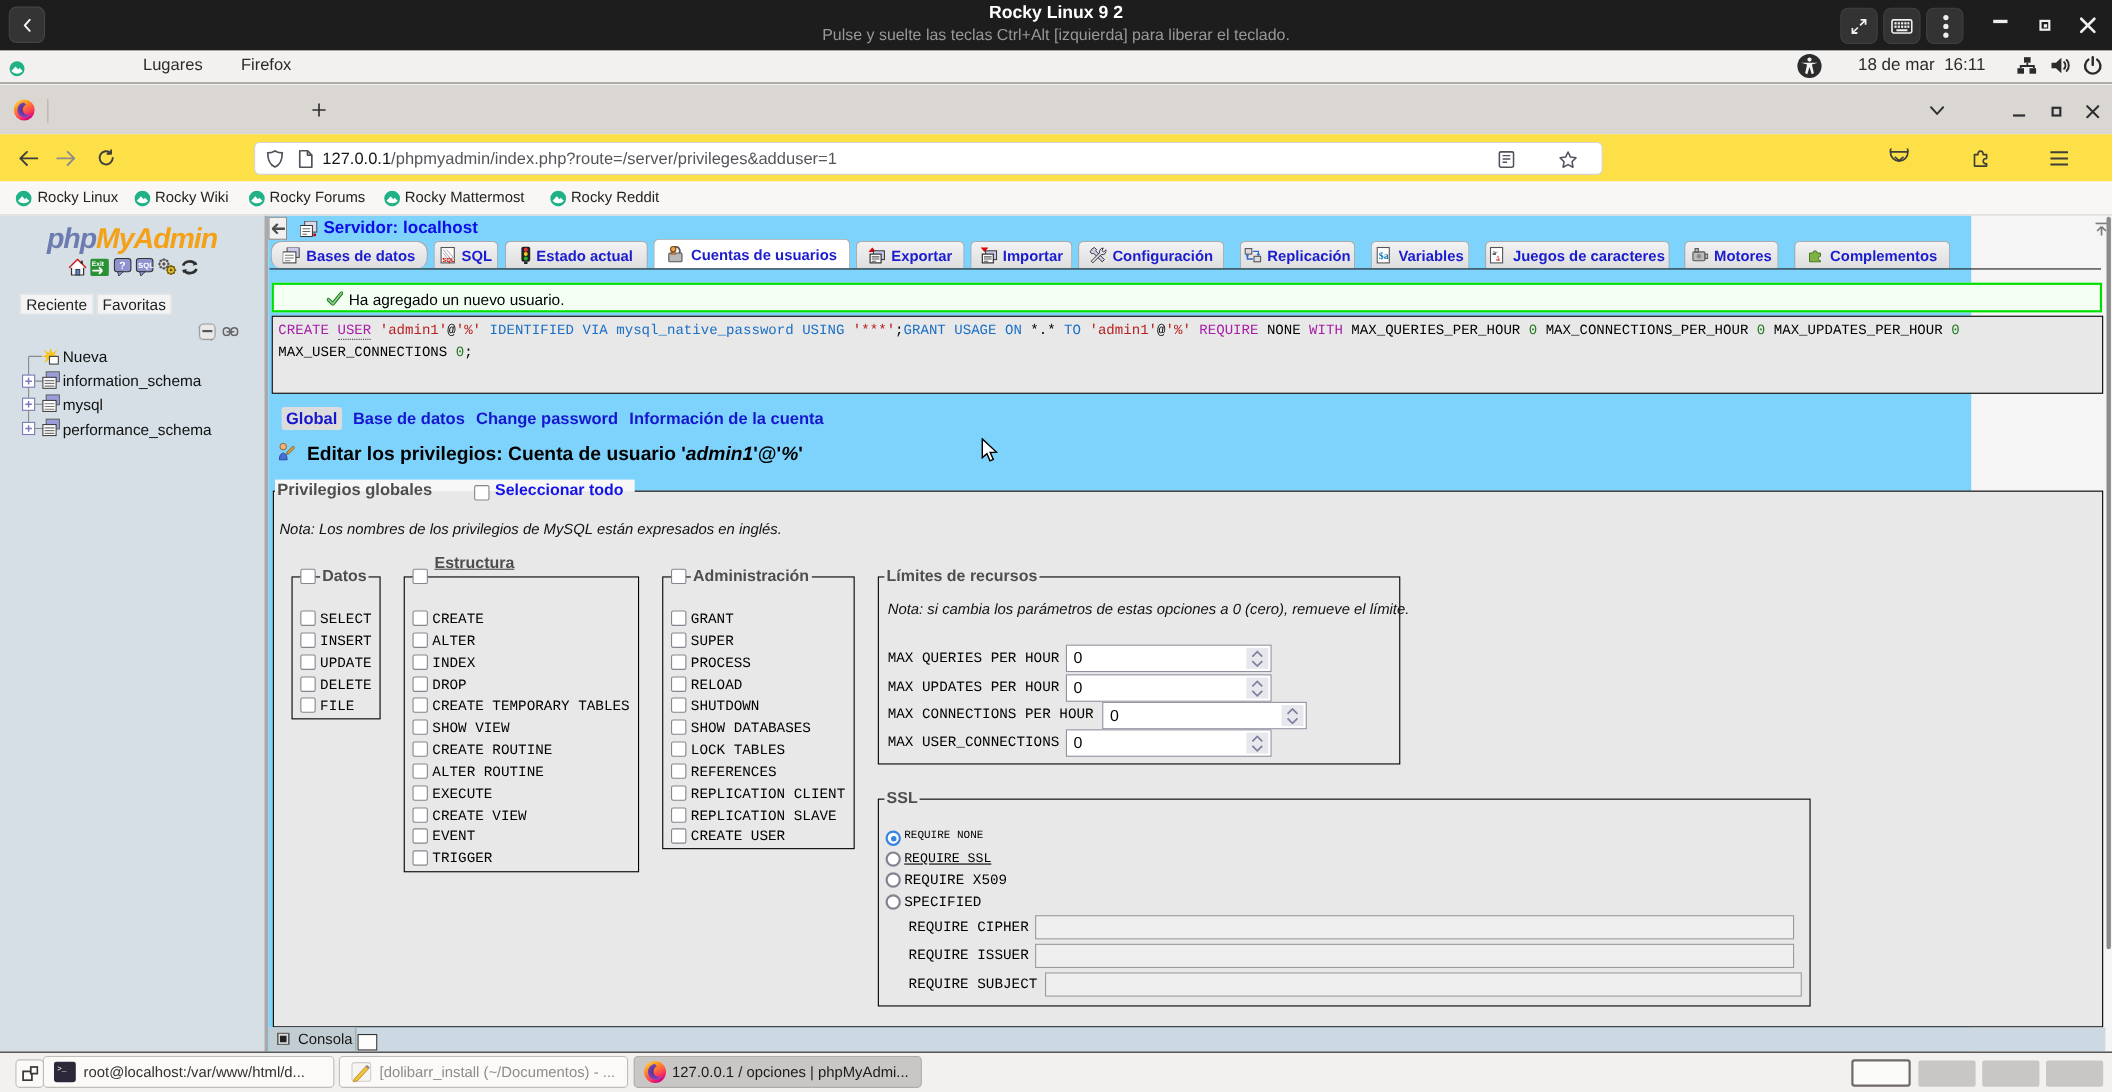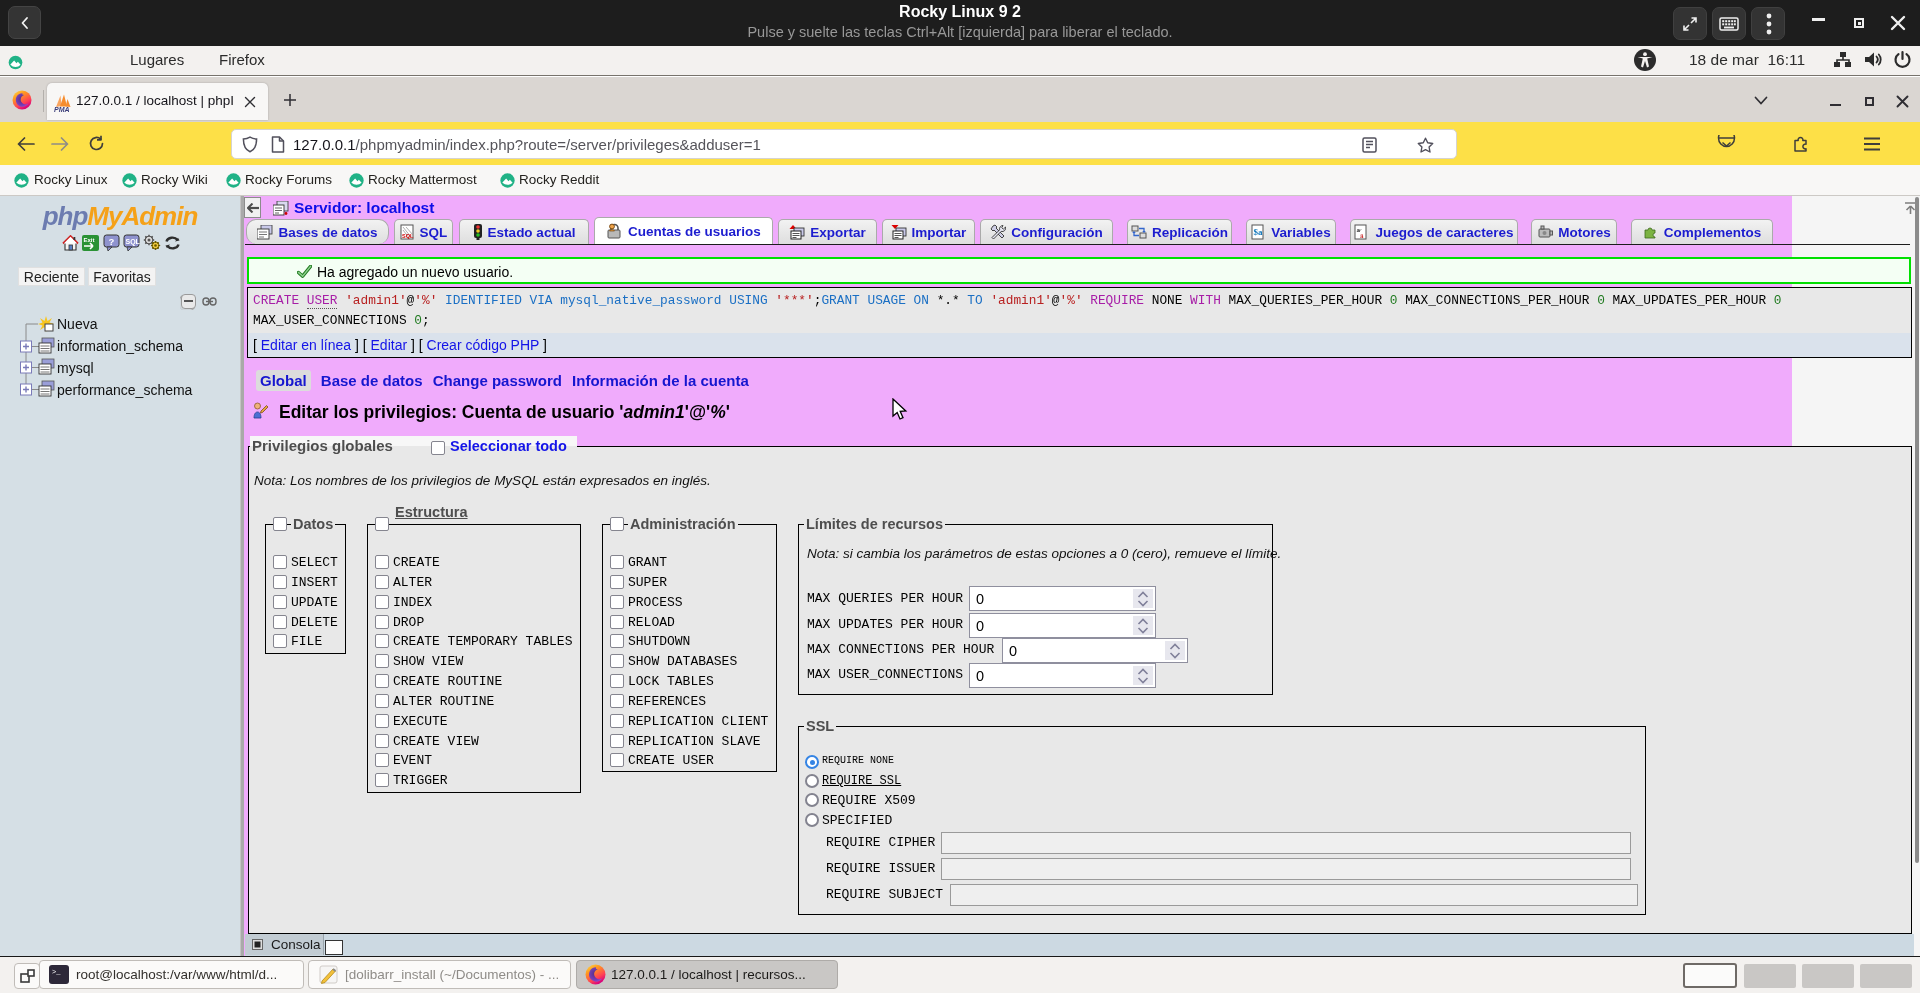--- a/index.html
+++ b/index.html
@@ -30,21 +30,21 @@
 #urlbar { position:absolute; left:231px; top:7px; width:1226px; height:30px; background:#fff; border:1px solid #d6d3cf; border-radius:5px; }
 
 
 #bmbar { position:absolute; left:0; top:165px; width:1920px; height:31px; background:#f8f7f6; border-bottom:1px solid #ccc9c5; font-size:13.5px; color:#24221f; }
 .bm { position:absolute; top:7px; }
 
 
 #content { position:absolute; left:0; top:196px; width:1920px; height:760px; background:#f5f5f5; overflow:hidden; }
 #sidebar { position:absolute; left:0; top:0; width:240px; height:760px; background:#d5dfe5; }
 #resizer { position:absolute; left:240px; top:0; width:4px; height:760px; background:#a9a9a9; border-left:1px solid #c4c4c4; }
-#main { position:absolute; left:244px; top:0; width:1548px; height:760px; font-size:13px; background:#f0abfc; }
+#main { position:absolute; left:244px; top:0; width:1548px; height:760px; font-size:13px; background:#7dd3fc; }
 .mono { font-family:"Liberation Mono", monospace; }
 .cb { position:absolute; width:14px; height:14px; background:#fff; border:1.5px solid #85858f; border-radius:2px; }
 
 
 .sqlk { color:#a71da7; }
 .sqls { color:#b82121; }
 .sqlb { color:#1a6fc4; }
 .sqln { color:#1f7a1f; }
 .lnk { color:#1414e8; text-decoration:none; }
 .tab { position:absolute; top:23px; height:25px; background:linear-gradient(#f2f2f2,#dedede); border:1px solid #aaa; border-bottom:none; border-radius:5px 5px 0 0; display:flex; align-items:center; justify-content:center; gap:5px; font-size:13.5px; font-weight:bold; color:#1c1ccf; white-space:nowrap; }
@@ -158,32 +158,20 @@
           <radialGradient id="ffp" cx=".45" cy=".45" r=".6">
             <stop offset="0%" stop-color="#48268c"></stop>
             <stop offset="70%" stop-color="#6a3bbf"></stop>
             <stop offset="100%" stop-color="#8a4ed8"></stop>
           </radialGradient>
         </defs>
         <circle cx="10" cy="10" r="9.5" fill="url(#ffo)"></circle>
         <path d="M10.5 3.2 c-2.6 0-4.9 1.4-6 3.6 -1 2-.9 4.6.2 6.6 1.2 2.1 3.5 3.4 5.9 3.4 2.3 0 4.6-1.2 5.8-3.2 -1.5 1-3.6 1.1-5.2.2 -1.7-.9-2.7-2.8-2.5-4.7.2-1.9 1.6-3.6 3.4-4.2 -.5-.1-1-.2-1.6-.2z" fill="url(#ffp)" opacity=".92"></path>
       </svg>
     <div id="tabsep"></div>
-    <div id="fftab">
-      <svg width="18" height="18" viewBox="0 0 18 18" style="position:absolute;left:7px;top:11px;">
-          <path d="M2 13 L6.5 1.5 L7.5 12 Z" fill="#f9a45f"></path>
-          <path d="M6 12.5 L10 0.5 L13 12.5 Z" fill="#f68c2c"></path>
-          <path d="M11.5 12.5 L13.5 5 L16.5 13 Z" fill="#f68c2c"></path>
-          <text x="0" y="17.5" font-size="7" font-weight="bold" font-style="italic" fill="#3b3e7a" font-family="Liberation Sans">PMA</text>
-        </svg>
-      <div style="position:absolute;left:29px;top:10px;font-size:13.5px;color:#15141a;white-space:nowrap;width:162px;overflow:hidden;">127.0.0.1 / localhost | phpI</div>
-      <svg width="12" height="12" viewBox="0 0 12 12" style="position:absolute;left:197px;top:13px;">
-          <path d="M1.5 1.5 L10.5 10.5 M10.5 1.5 L1.5 10.5" stroke="#2f2e33" stroke-width="1.4" stroke-linecap="round"></path>
-        </svg>
-    </div>
     <svg width="14" height="14" viewBox="0 0 14 14" style="position:absolute;left:283px;top:16px;">
         <path d="M7 1 V13 M1 7 H13" stroke="#2f2e33" stroke-width="1.5"></path>
       </svg>
     <svg width="14" height="9" viewBox="0 0 14 9" style="position:absolute;left:1754px;top:19px;">
         <path d="M1.5 1.5 L7 7.5 L12.5 1.5" stroke="#2f2e33" stroke-width="1.7" fill="none" stroke-linecap="round"></path>
       </svg>
     <div style="position:absolute;left:1830px;top:27px;width:11px;height:2px;background:#2f2e33;"></div>
     <div style="position:absolute;left:1865px;top:20px;width:9px;height:9px;border:2px solid #2f2e33;"></div>
     <svg width="13" height="13" viewBox="0 0 13 13" style="position:absolute;left:1896px;top:18px;">
         <path d="M1.5 1.5 L11.5 11.5 M11.5 1.5 L1.5 11.5" stroke="#2f2e33" stroke-width="1.9" stroke-linecap="round"></path>
@@ -441,21 +429,20 @@
         <svg width="15" height="13" viewBox="0 0 16 14" style="position:absolute;left:48px;top:6px;">
             <path d="M1.5 8 L6 12 L14.5 1.5" stroke="#1f7a1f" stroke-width="3.6" fill="none" stroke-linecap="round" stroke-linejoin="round"></path>
             <path d="M1.5 8 L6 12 L14.5 1.5" stroke="#8fd08f" stroke-width="1.6" fill="none" stroke-linecap="round"></path>
           </svg>
         <div style="position:absolute;left:68px;top:5px;font-size:14px;color:#000;">Ha agregado un nuevo usuario.</div>
       </div>
 
       <div style="position:absolute;left:3px;top:91px;width:1665px;height:71px;border:1px solid #000;background:#e8e8e8;">
         <div class="mono" style="position:absolute;left:5px;top:3px;width:1650px;font-size:12.8px;line-height:20px;color:#000;word-break:break-word;">
 <span class="sqlk">CREATE</span> <span class="sqlk" style="border-bottom:1px dotted #555;">USER</span> <span class="sqls">'admin1'</span>@<span class="sqls">'%'</span> <span class="sqlb">IDENTIFIED</span> <span class="sqlb">VIA</span> <span class="sqlb">mysql_native_password</span> <span class="sqlb">USING</span> <span class="sqls">'***'</span>;<span class="sqlb">GRANT</span> <span class="sqlb">USAGE</span> <span class="sqlb">ON</span> *.* <span class="sqlb">TO</span> <span class="sqls">'admin1'</span>@<span class="sqls">'%'</span> <span class="sqlk">REQUIRE</span> NONE <span class="sqlk">WITH</span> MAX_QUERIES_PER_HOUR <span class="sqln">0</span> MAX_CONNECTIONS_PER_HOUR <span class="sqln">0</span> MAX_UPDATES_PER_HOUR <span class="sqln">0</span> MAX_USER_CONNECTIONS <span class="sqln">0</span>;</div>
-        <div style="position:absolute;left:0;top:45px;width:1663px;height:24px;background:#dae2ec;font-size:14px;color:#000;line-height:24px;"><span style="margin-left:5px;">[ <a class="lnk">Editar en línea</a> ] [ <a class="lnk">Editar</a> ] [ <a class="lnk">Crear código PHP</a> ]</span></div>
       </div>
 
       <div style="position:absolute;left:12px;top:176px;height:20px;font-size:15px;font-weight:bold;">
         <span style="background:#dcdcdc;border-radius:3px;padding:2px 4px;color:#1616cf;">Global</span>
         <span style="color:#1616cf;margin-left:6px;">Base de datos</span>
         <span style="color:#1616cf;margin-left:6px;">Change password</span>
         <span style="color:#1616cf;margin-left:6px;">Información de la cuenta</span>
       </div>
 
       <svg width="16" height="17" viewBox="0 0 16 17" style="position:absolute;left:8px;top:206px;">
@@ -681,21 +668,21 @@
           <path d="M3 16 L14 4 l2.5 2 L6 17.5 l-3.5 1z" fill="#f3c13a" stroke="#b58a1a" stroke-width=".8"></path>
           <path d="M14 4 l2.5 2" stroke="#888" stroke-width="2"></path>
         </svg>
       <div style="position:absolute;left:36px;top:6px;color:#8f8c88;white-space:nowrap;">[dolibarr_install (~/Documentos) - ...</div>
     </div>
     <div class="tbtn" style="left:576px;width:262px;background:#c9c7c5;border-color:#aeaba8;">
       <svg width="21" height="21" viewBox="0 0 20 20" style="position:absolute;left:8px;top:3px;">
           <circle cx="10" cy="10" r="9.5" fill="url(#ffo)"></circle>
           <path d="M10.5 3.2 c-2.6 0-4.9 1.4-6 3.6 -1 2-.9 4.6.2 6.6 1.2 2.1 3.5 3.4 5.9 3.4 2.3 0 4.6-1.2 5.8-3.2 -1.5 1-3.6 1.1-5.2.2 -1.7-.9-2.7-2.8-2.5-4.7.2-1.9 1.6-3.6 3.4-4.2 -.5-.1-1-.2-1.6-.2z" fill="url(#ffp)" opacity=".92"></path>
         </svg>
-      <div style="position:absolute;left:34px;top:6px;color:#1c1b19;white-space:nowrap;">127.0.0.1 / localhost | recursos...</div>
+      <div style="position:absolute;left:34px;top:6px;color:#1c1b19;white-space:nowrap;">127.0.0.1 / opciones | phpMyAdmi...</div>
     </div>
     <div style="position:absolute;left:1683px;top:6px;width:54px;height:25px;background:#fbfbfa;border:2px solid #6e6a66;border-radius:3px;"></div>
     <div style="position:absolute;left:1744px;top:7px;width:52px;height:24px;background:#c9c7c5;border-radius:2px;"></div>
     <div style="position:absolute;left:1802px;top:7px;width:52px;height:24px;background:#c9c7c5;border-radius:2px;"></div>
     <div style="position:absolute;left:1860px;top:7px;width:52px;height:24px;background:#c9c7c5;border-radius:2px;"></div>
   </div>
 
   <svg width="20" height="24" viewBox="0 0 20 24" style="position:absolute;left:891px;top:398px;z-index:99;">
       <path d="M2 1 L2 18 L6.2 14.5 L9 21 L12 19.7 L9.2 13.3 L14.8 13 Z" fill="#fff" stroke="#000" stroke-width="1.3"></path>
     </svg>

